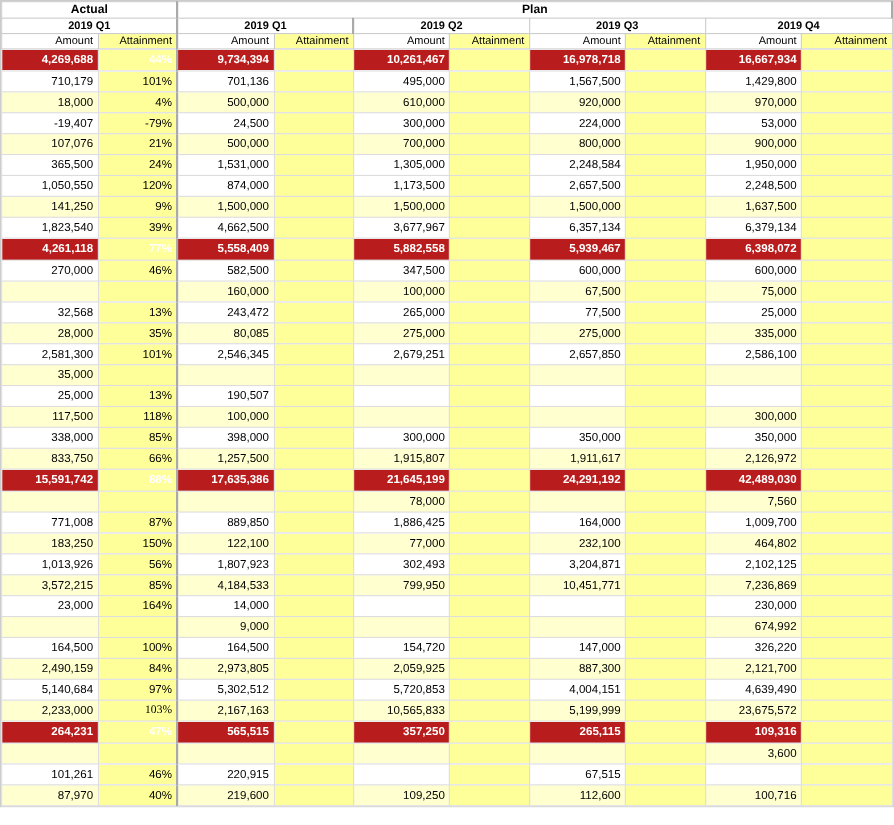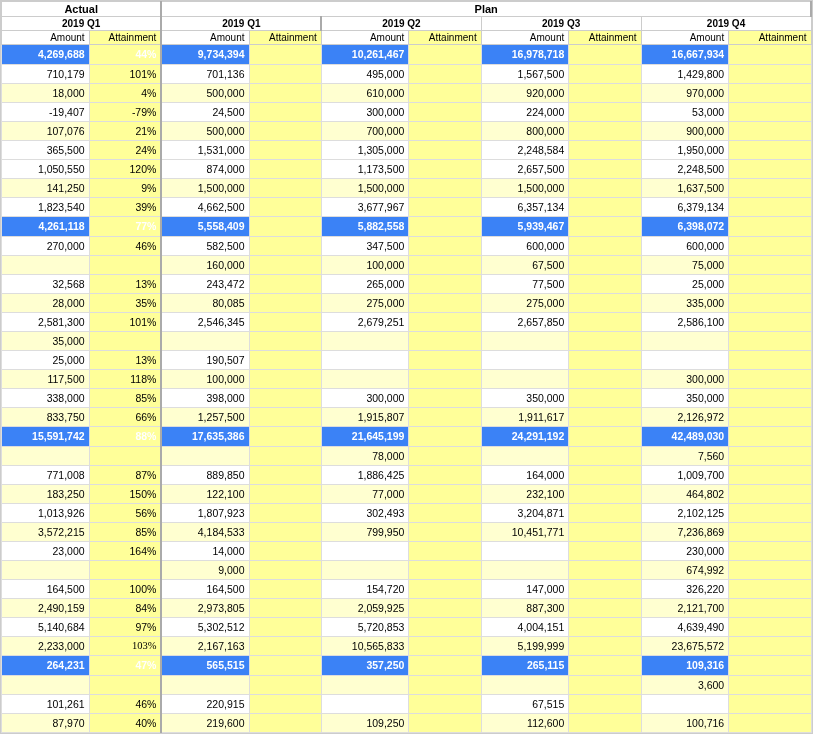--- a/index.html
+++ b/index.html
@@ -68,21 +68,21 @@
       background: #fff;
       font-size: 10.5px;
       height: 16px;
       line-height: 16px;
     }
     tr.data-row td.att-col {
       background: #ffff99;
     }
     
     tr.summary-row td {
-      background: #3b82f6;
+      background: #b91c1c;
       color: #fff;
       font-weight: bold;
       font-size: 10.5px;
       height: 17px;
       line-height: 17px;
     }
     tr.summary-row td.att-col {
       background: #3c78d8;
       color: #fff;
     }

